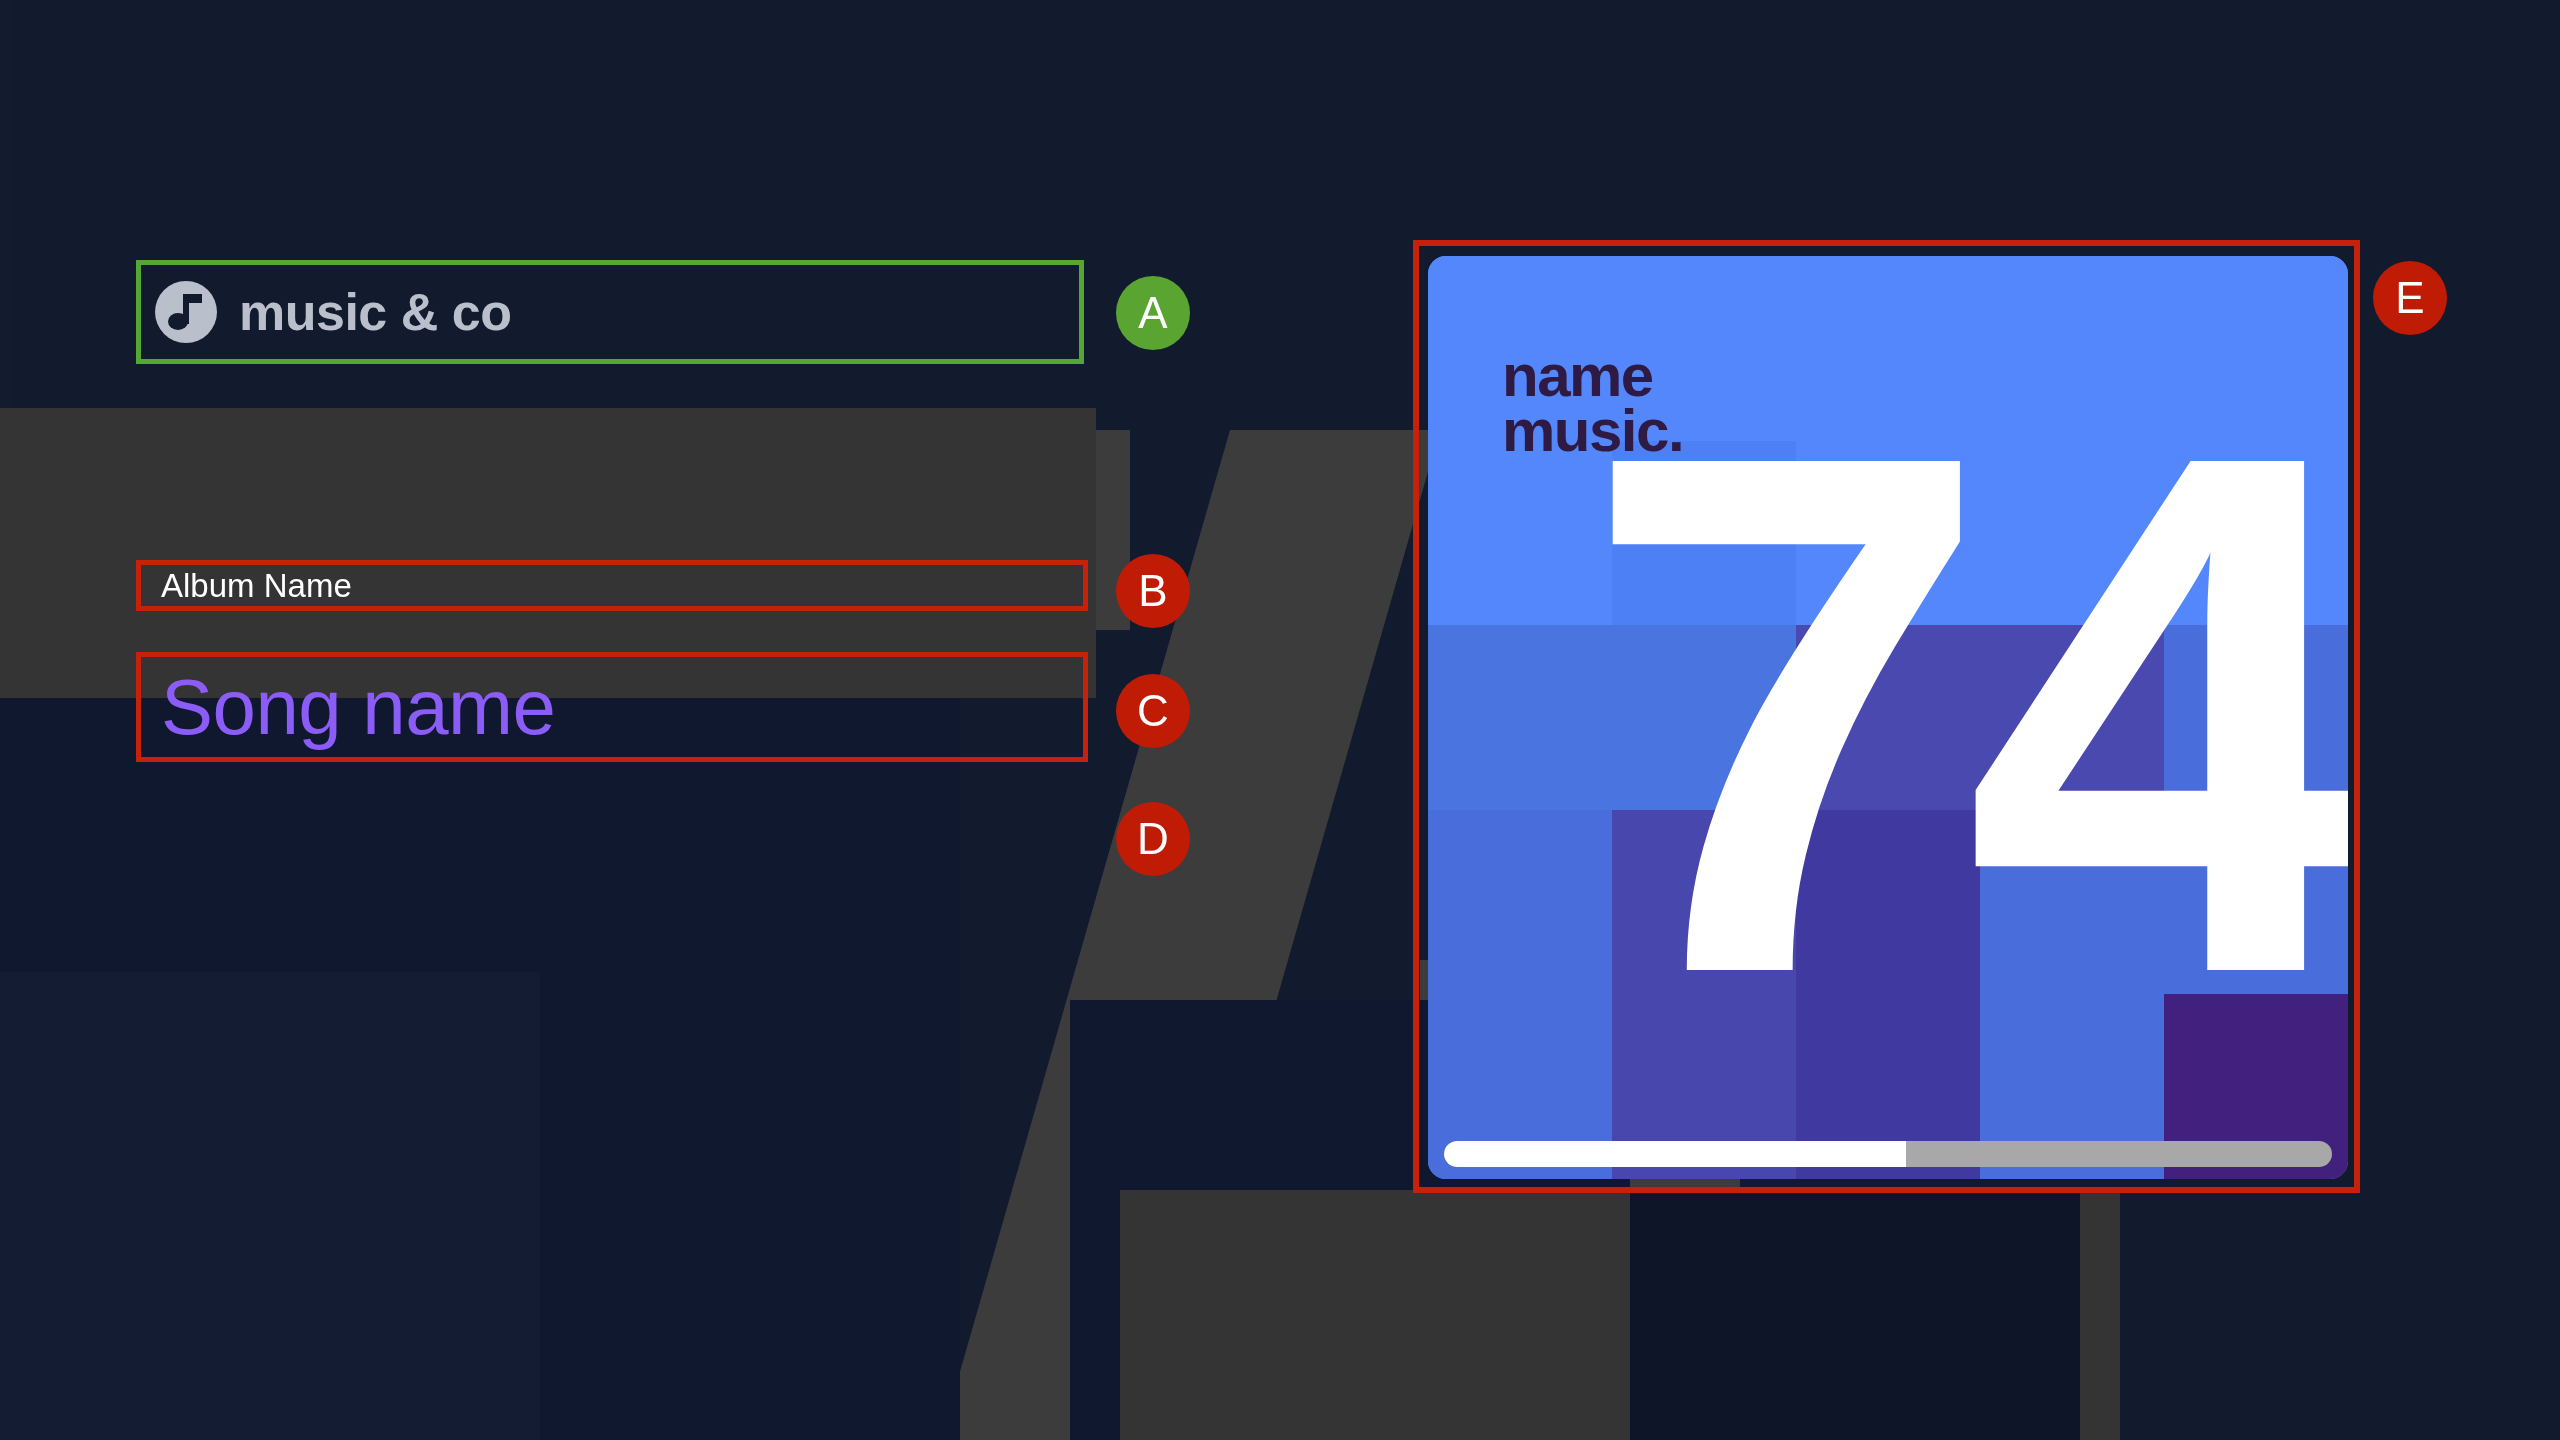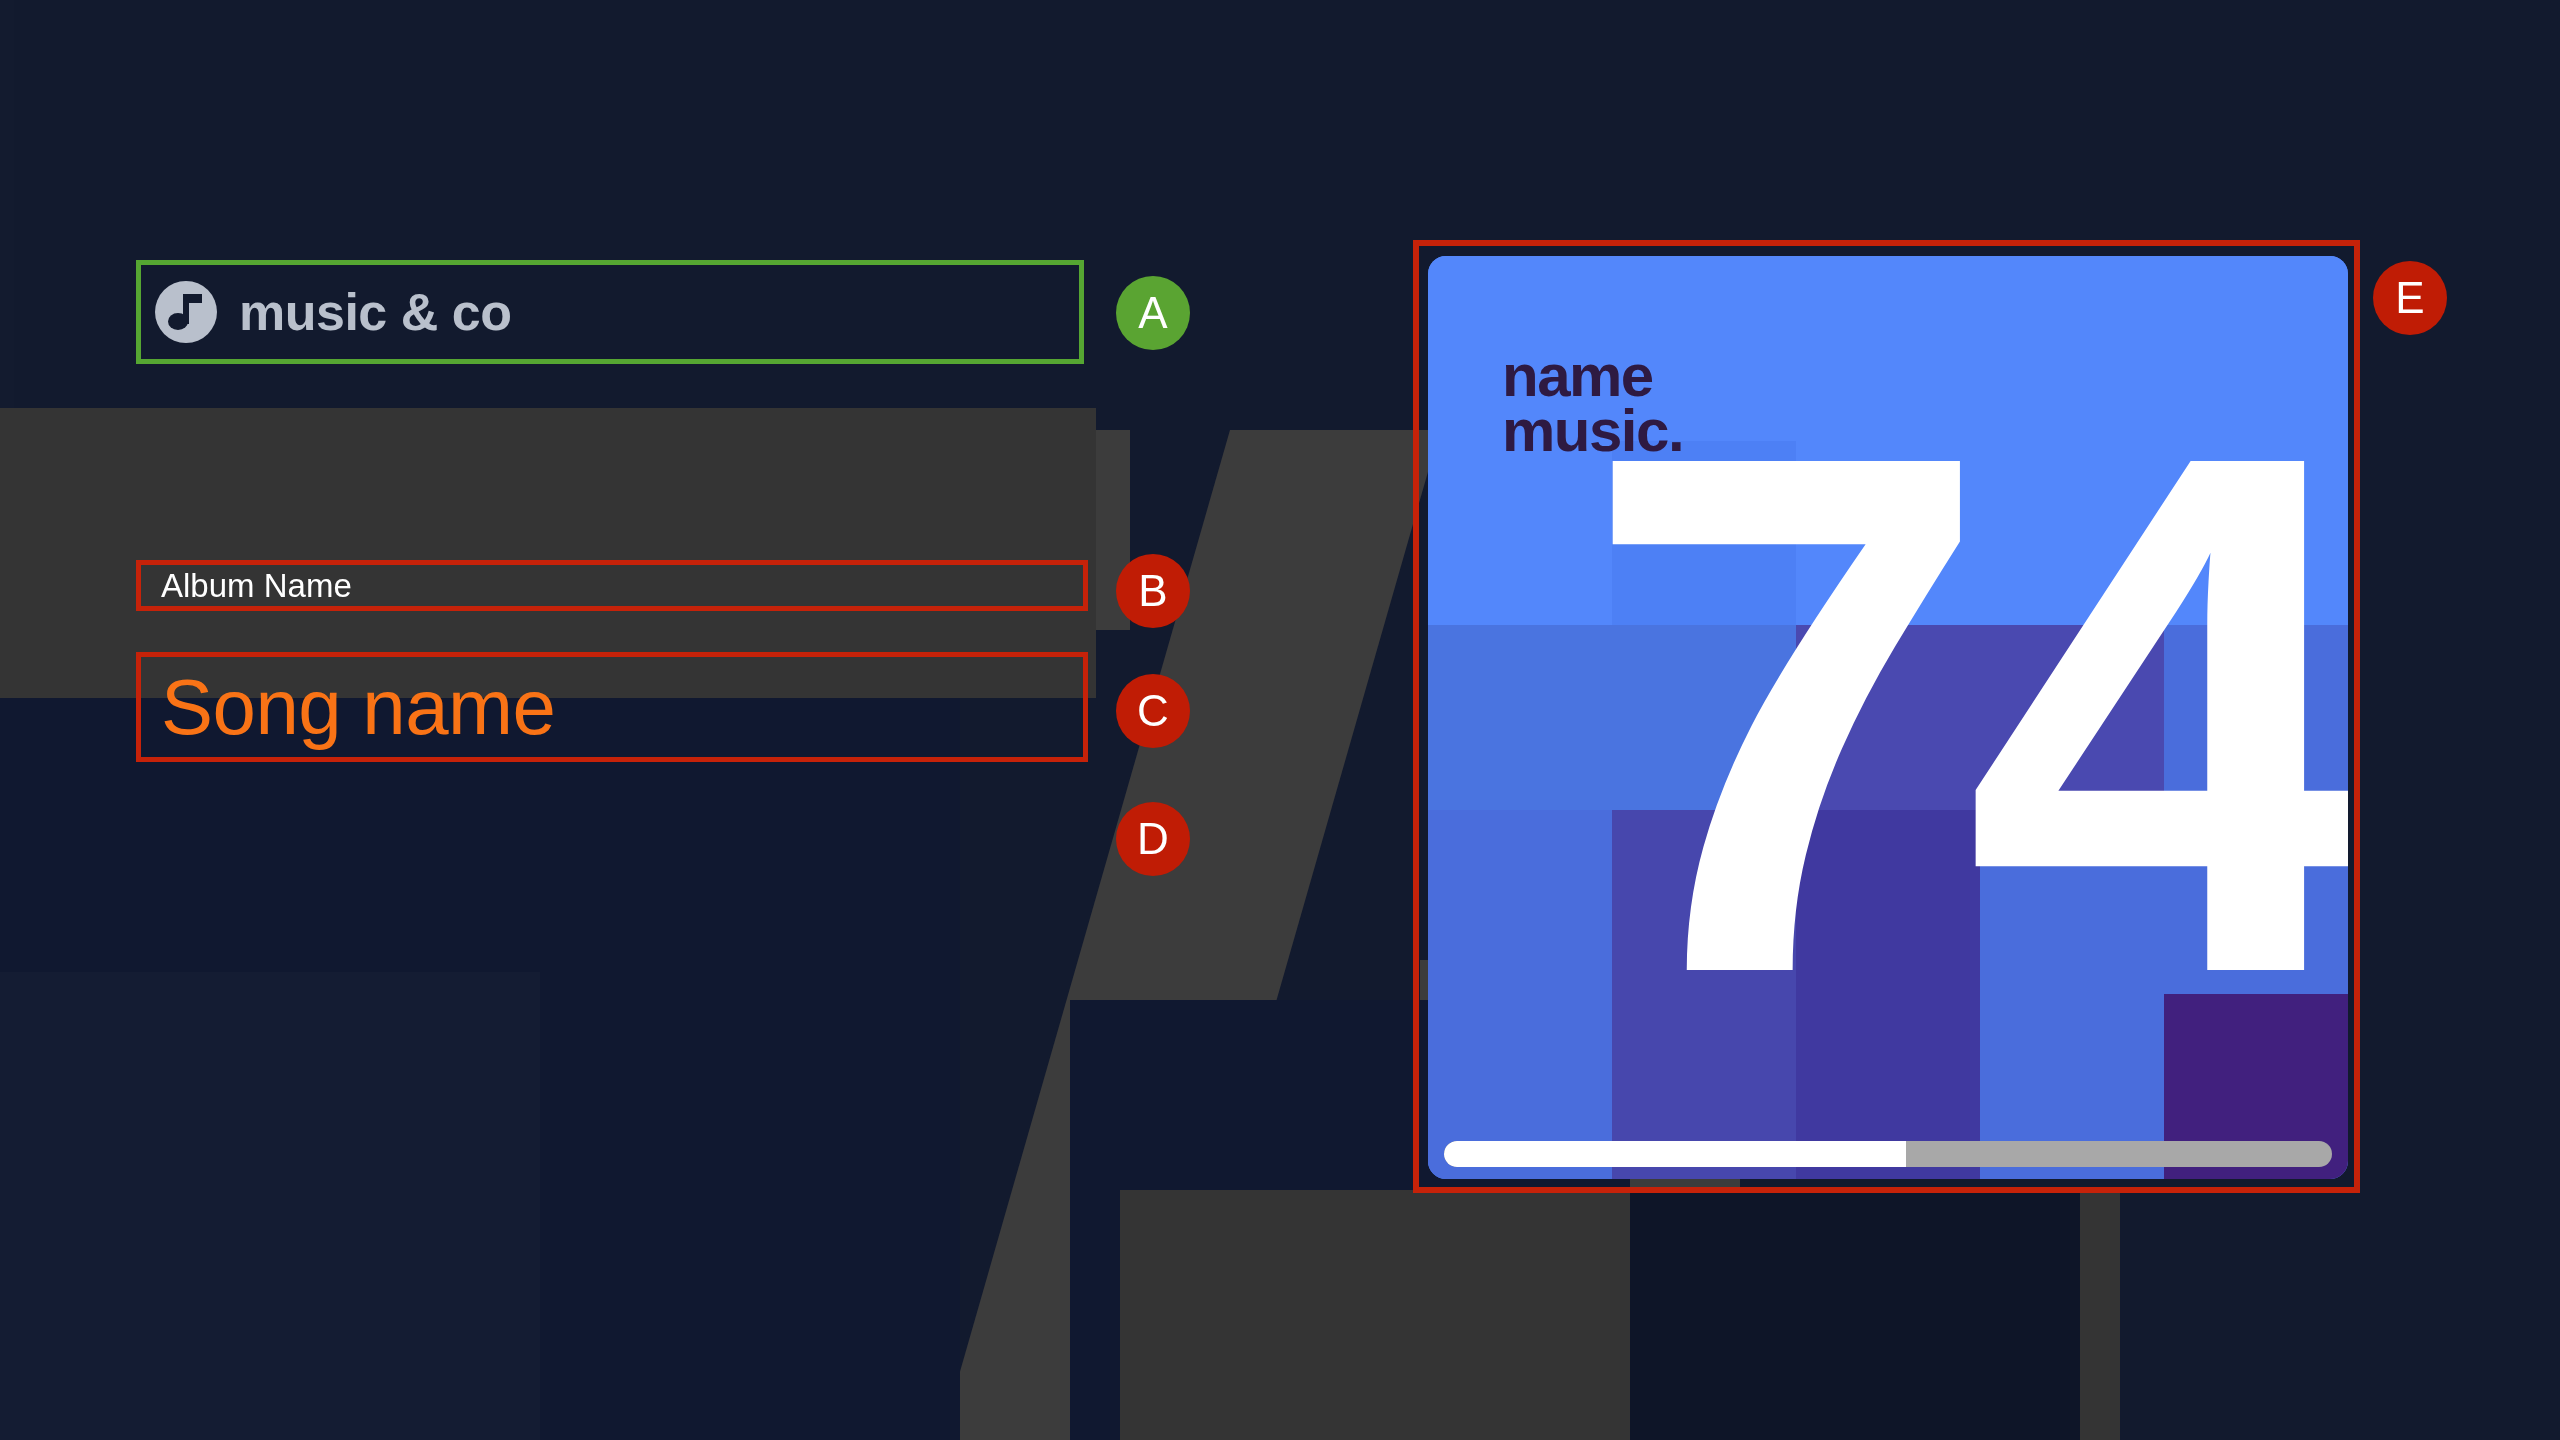--- a/index.html
+++ b/index.html
@@ -98,21 +98,21 @@
     border: 5px solid #c62209;
     display: flex;
     align-items: center;
     padding-left: 20px;
   }
   .fb-album  { top: 560px; width: 952px; height: 51px; }
   .fb-song   { top: 652px; width: 952px; height: 110px; }
   .fb-artist { top: 806px; width: 952px; height: 64px; }
 
   .txt-album  { color:#ffffff; font-size: 33px; font-weight: 400; line-height: 1; }
-  .txt-song   { color:#f97316; font-size: 78px; font-weight: 400; line-height: 1; letter-spacing:-0.5px; }
+  .txt-song   { color:#8b5cf6; font-size: 78px; font-weight: 400; line-height: 1; letter-spacing:-0.5px; }
   .txt-artist { color:#ffffff; font-size: 33px; font-weight: 400; line-height: 1; }
 
   
   .badge {
     position: absolute;
     width: 74px; height: 74px;
     border-radius: 50%;
     display: flex;
     align-items: center;
     justify-content: center;

